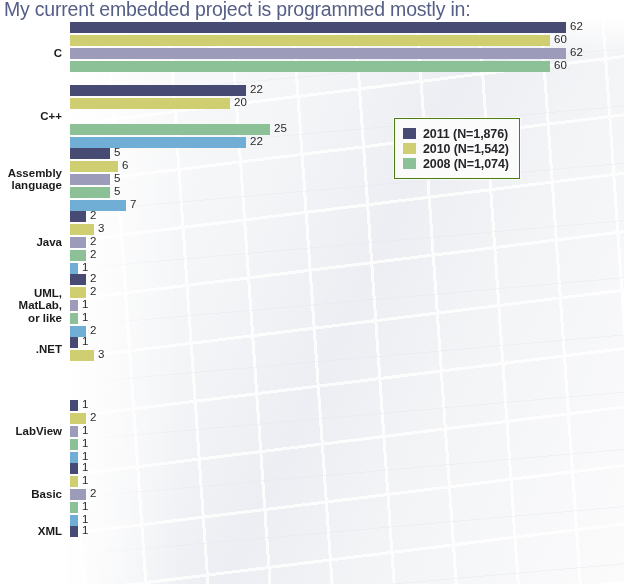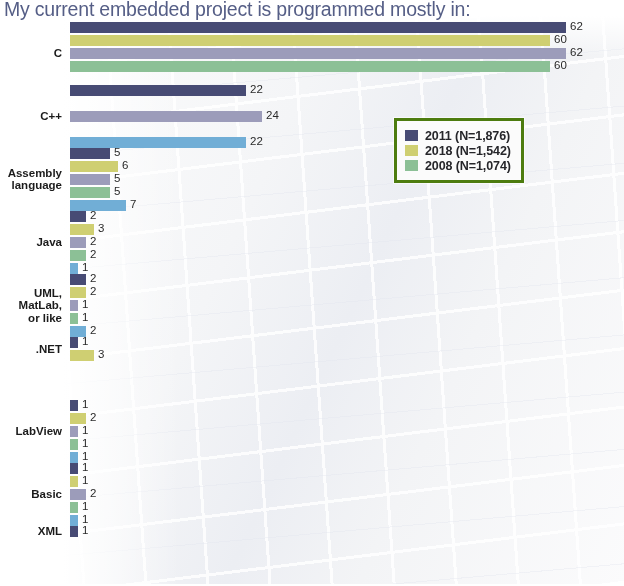--- a/index.html
+++ b/index.html
@@ -118,21 +118,21 @@
     white-space: nowrap;
   }
 
   
   .legend {
     position: absolute;
     left: 394px;
     top: 118px;
     padding: 7px 10px 7px 8px;
     background: #fbfbfb;
-    border: 3px solid #4d7c0f;
+    border: 1px solid #4d7c0f;
     box-shadow: 0 0 0 1px rgba(255,255,255,0.6);
   }
   .legend-item {
     display: flex;
     align-items: center;
     height: 15px;
   }
   .legend-swatch {
     width: 13px;
     height: 11px;
@@ -189,23 +189,27 @@
           <div class="bar" style="width: 100%; background: rgb(140, 192, 150);"></div>
           <span class="bar-value" style="left: 484px;">60</span>
         </div>
       </div>
       <div class="cat-group" style="top: 67px; height: 65px;">
         <div class="cat-label" style="top: 25.2px;">C++</div>
         <div class="bar-row" style="top: 0px; width: 176px;">
           <div class="bar" style="width: 100%; background: rgb(71, 75, 116);"></div>
           <span class="bar-value" style="left: 180px;">22</span>
         </div>
-        <div class="bar-row" style="top: 26px; width: 192px;">
-          <div class="bar" style="width: 100%; background: rgb(156, 156, 186);"></div>
-          <span class="bar-value" style="left: 196px;">24</span>
+        <div class="bar-row" style="top: 13px; width: 160px;">
+          <div class="bar" style="width: 100%; background: rgb(207, 207, 114);"></div>
+          <span class="bar-value" style="left: 164px;">20</span>
+        </div>
+        <div class="bar-row" style="top: 39px; width: 200px;">
+          <div class="bar" style="width: 100%; background: rgb(140, 192, 150);"></div>
+          <span class="bar-value" style="left: 204px;">25</span>
         </div>
         <div class="bar-row" style="top: 52px; width: 176px;">
           <div class="bar" style="width: 100%; background: rgb(113, 174, 214);"></div>
           <span class="bar-value" style="left: 180px;">22</span>
         </div>
       </div>
       <div class="cat-group" style="top: 130px; height: 65px;">
         <div class="cat-label" style="top: 18.9px;">Assembly
 language</div>
         <div class="bar-row" style="top: 0px; width: 40px;">
@@ -343,21 +347,21 @@
       </div>
     </div>
 
   <div class="legend" id="legend-box">
       <div class="legend-item">
         <span class="legend-swatch" style="background: rgb(71, 75, 116);"></span>
         <span class="legend-text">2011 (N=1,876)</span>
       </div>
       <div class="legend-item">
         <span class="legend-swatch" style="background: rgb(207, 207, 114);"></span>
-        <span class="legend-text">2018 (N=1,542)</span>
+        <span class="legend-text">2010 (N=1,542)</span>
       </div>
       <div class="legend-item">
         <span class="legend-swatch" style="background: rgb(140, 192, 150);"></span>
         <span class="legend-text">2008 (N=1,074)</span>
       </div>
     </div>
 
   <div class="bottom-rule"></div>
 </div>
 

